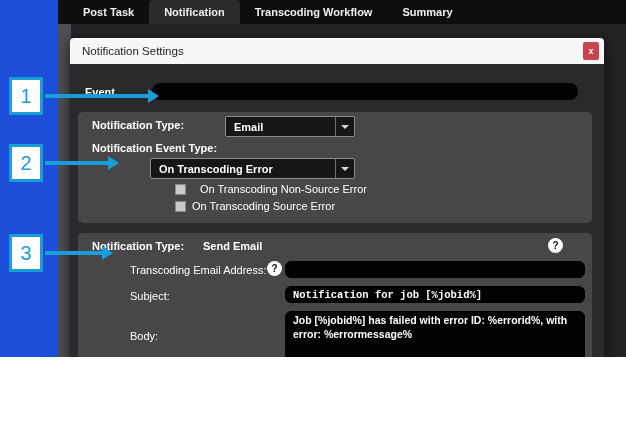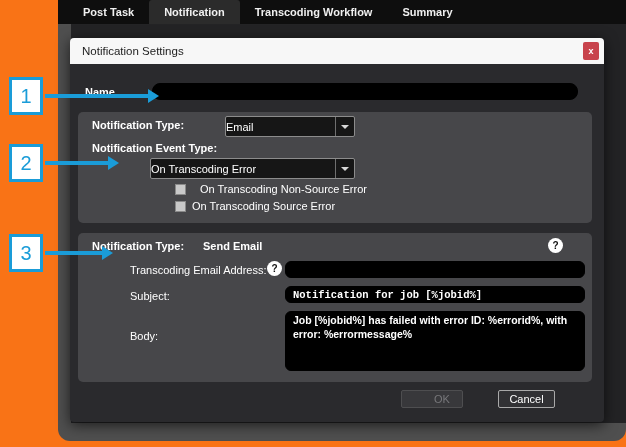--- a/index.html
+++ b/index.html
@@ -1,17 +1,17 @@
 <!DOCTYPE html>
 <html><head>
 <meta charset="utf-8">
 <style>
   * { margin:0; padding:0; box-sizing:border-box; }
   body { font-family:"Liberation Sans", sans-serif; }
-  .stage { position:relative; width:626px; height:447px; background:#f97316; overflow:hidden; }
+  .stage { position:relative; width:626px; height:357px; background:#1d4ed8; overflow:hidden; }
 
   
   .app-window { position:absolute; left:58px; top:0; width:568px; height:441px;
     background:#4f4f4f; border-radius:0 0 12px 12px; }
   .app-content { position:absolute; left:13px; top:24px; right:0; bottom:18px; background:#232325; }
   .tab-bar { position:absolute; left:0; top:0; right:0; height:24px; background:#0e0e0e;
     display:flex; align-items:stretch; padding-left:10px; }
   .tab { color:#f0f0f0; font-size:11px; font-weight:700; padding:0 15px;
     display:flex; align-items:center; cursor:default; }
   .tab.selected { background:#2b2b2b; border-radius:3px 3px 0 0; }
@@ -33,21 +33,21 @@
     background:#000000; border:1px solid #000; border-radius:8px; color:#fff;
     font-size:10.5px; padding:0 8px; font-family:"Liberation Sans", sans-serif; }
 
   .section { position:absolute; left:8px; width:514px; background:#47474a; border-radius:5px; }
   .section-a { top:48px; height:111px; }
   .section-b { top:169px; height:149px; }
 
   .dropdown { position:absolute; display:flex; align-items:center; height:21px;
     background:#161616; border:1px solid #8c8c8c; border-radius:2px; color:#fff;
     font-size:11px; cursor:pointer; }
-  .dd-text { flex:1; }
+  .dd-text { padding-left:8px; flex:1;font-weight:bold; }
   .dd-caret-zone { width:19px; align-self:stretch; border-left:1px solid #6f6f6f;
     display:flex; align-items:center; justify-content:center; }
   .caret { width:0; height:0; border-left:4px solid transparent; border-right:4px solid transparent;
     border-top:4px solid #d8d8d8; }
 
   .cb-row { position:absolute; display:flex; align-items:center; gap:6px; cursor:pointer; }
   .cb-box { width:11px; height:11px; background:#c9c9c9; border:1px solid #8a8a8a; }
   .cb-label { color:#ffffff; font-size:11px; white-space:nowrap; }
 
   .help-icon { position:absolute; width:15px; height:15px; border-radius:50%; background:#ffffff;
@@ -91,21 +91,21 @@
   </div>
 
   <div class="dialog">
     <div class="dialog-title">
       <span>Notification Settings</span>
       <span class="close-btn">x</span>
     </div>
 
     <div class="dialog-body">
 
-      <span class="lbl bold" style="left:15px; top:22px;">Name</span>
+      <span class="lbl bold" style="left:15px; top:22px;">Event</span>
       <input class="name-input" type="text" value="" style="">
 
       <div class="section section-a">
         <span class="lbl bold" style="left:14px; top:7px;">Notification Type:</span>
         <div class="dropdown" style="left:147px; top:4px; width:130px;">
           <span class="dd-text">Email</span>
           <span class="dd-caret-zone">
             <span class="caret"></span>
           </span>
         </div>

